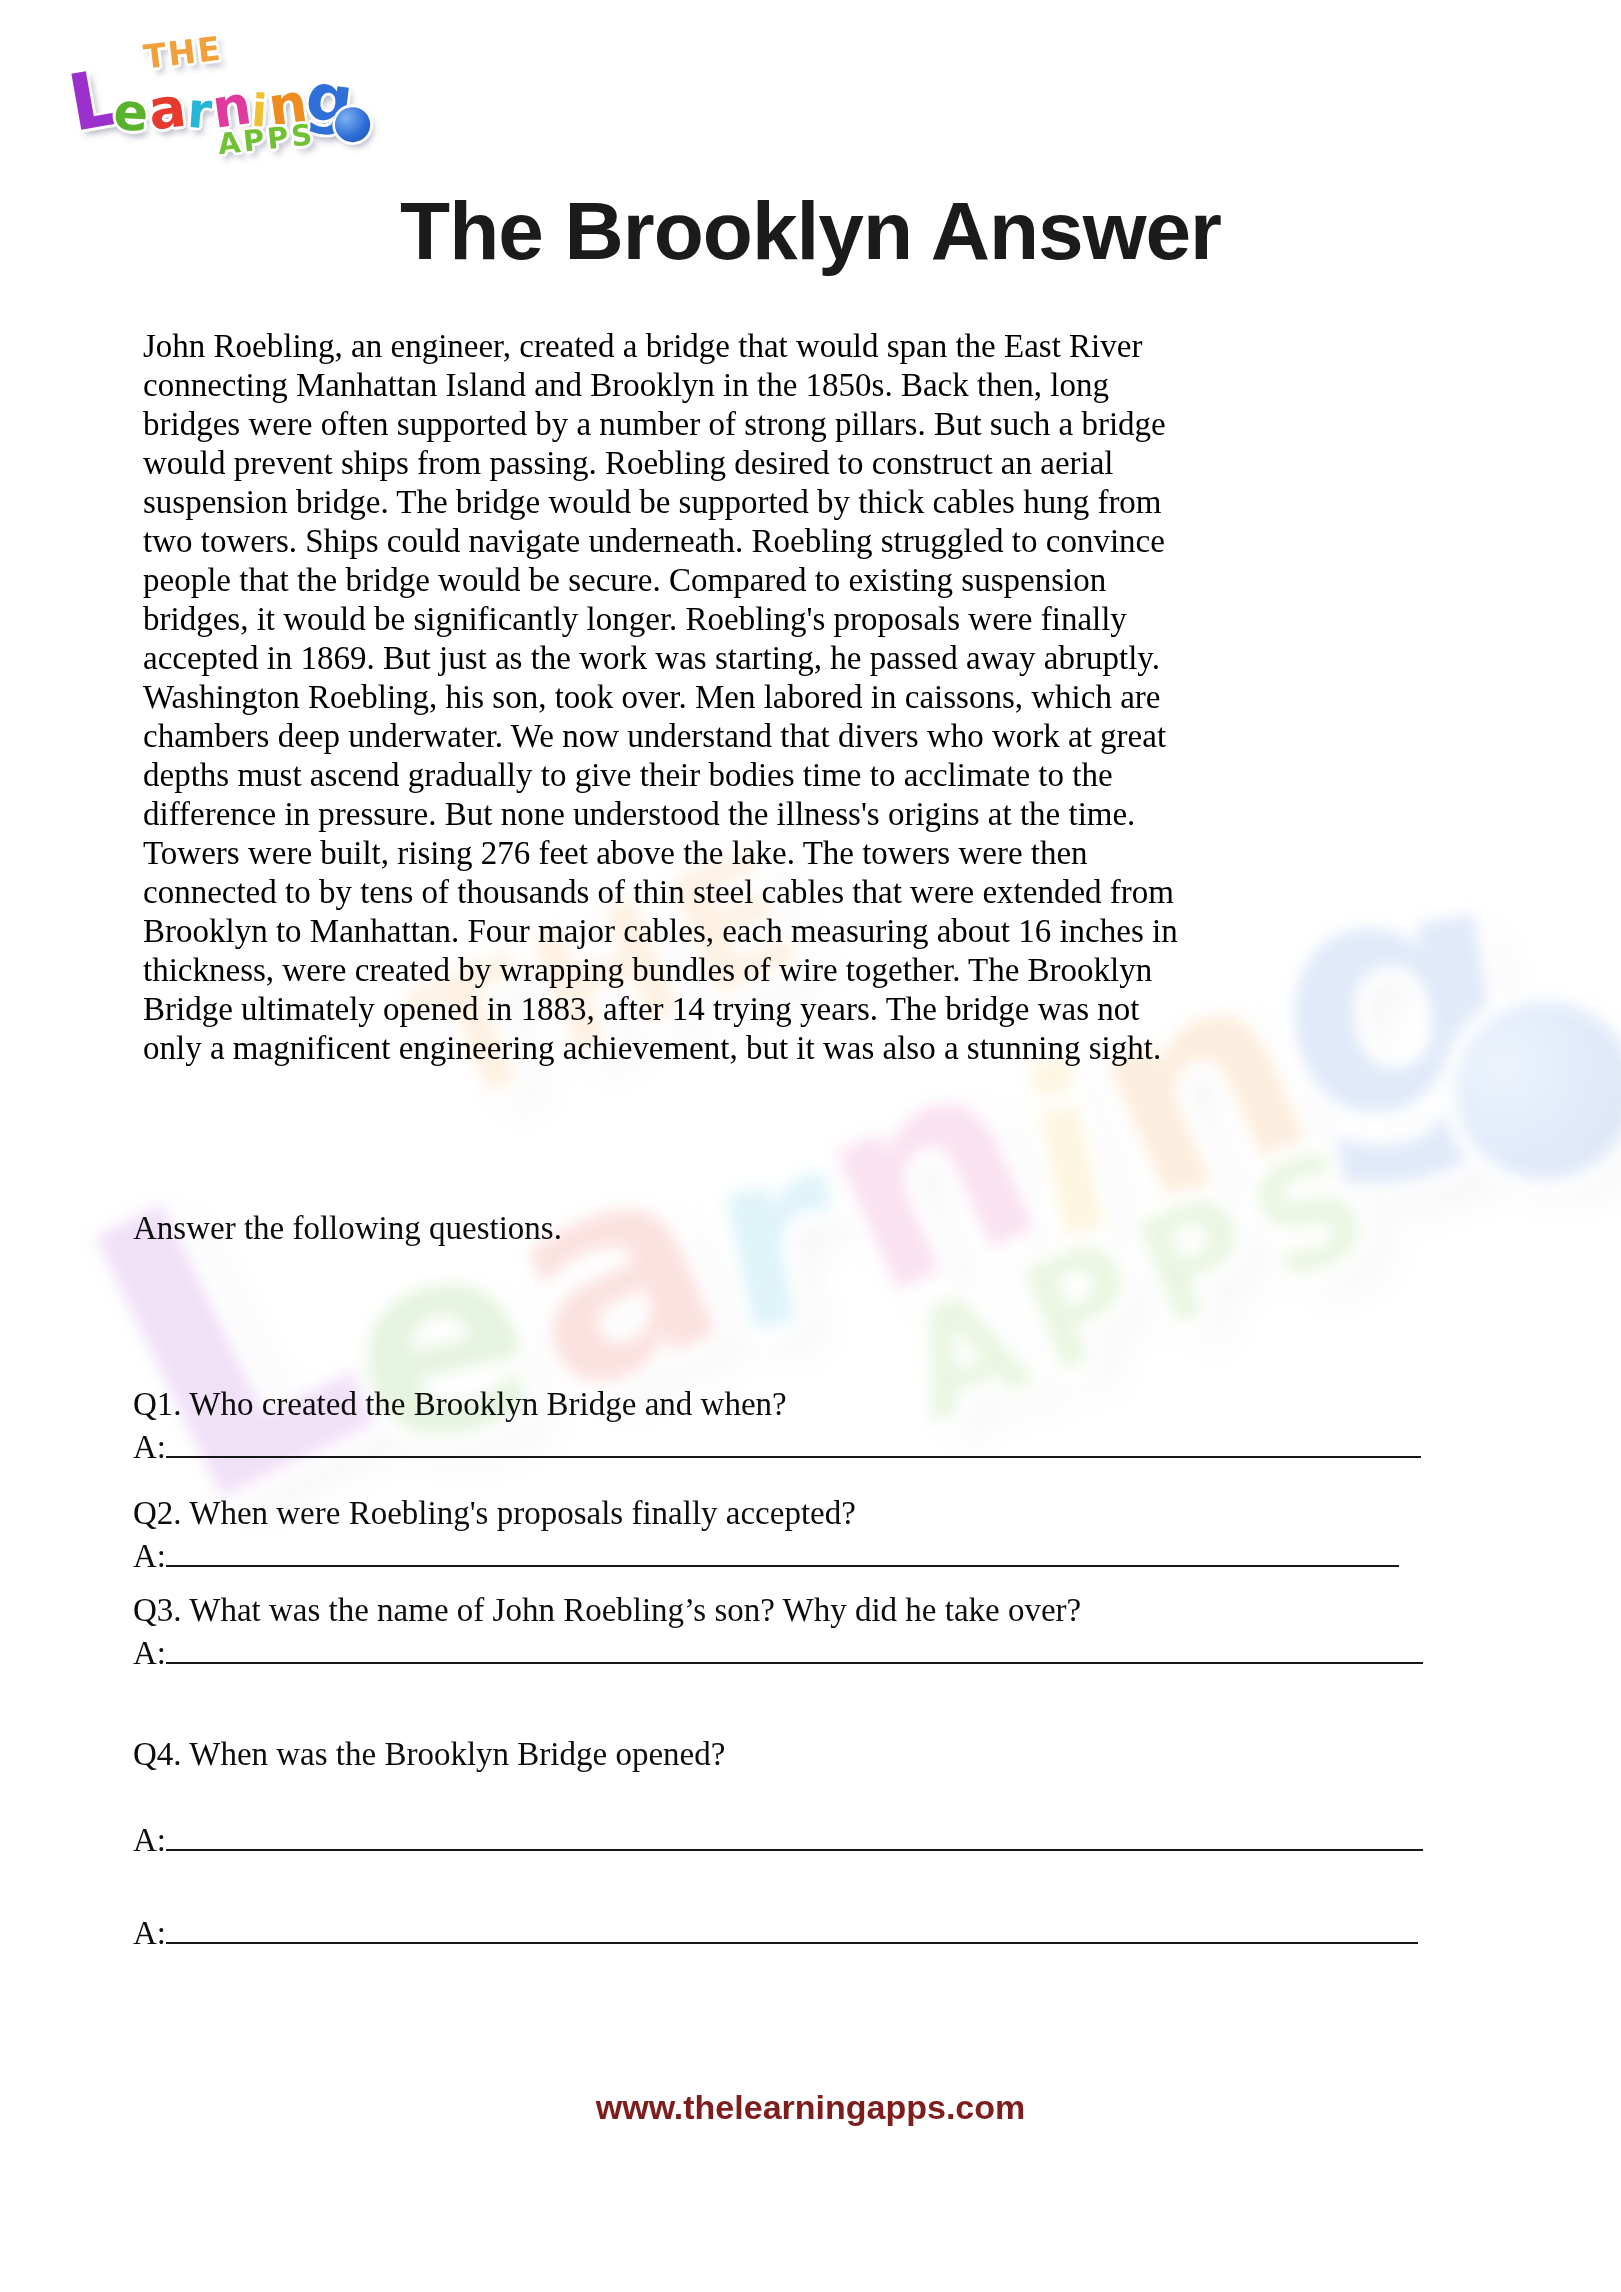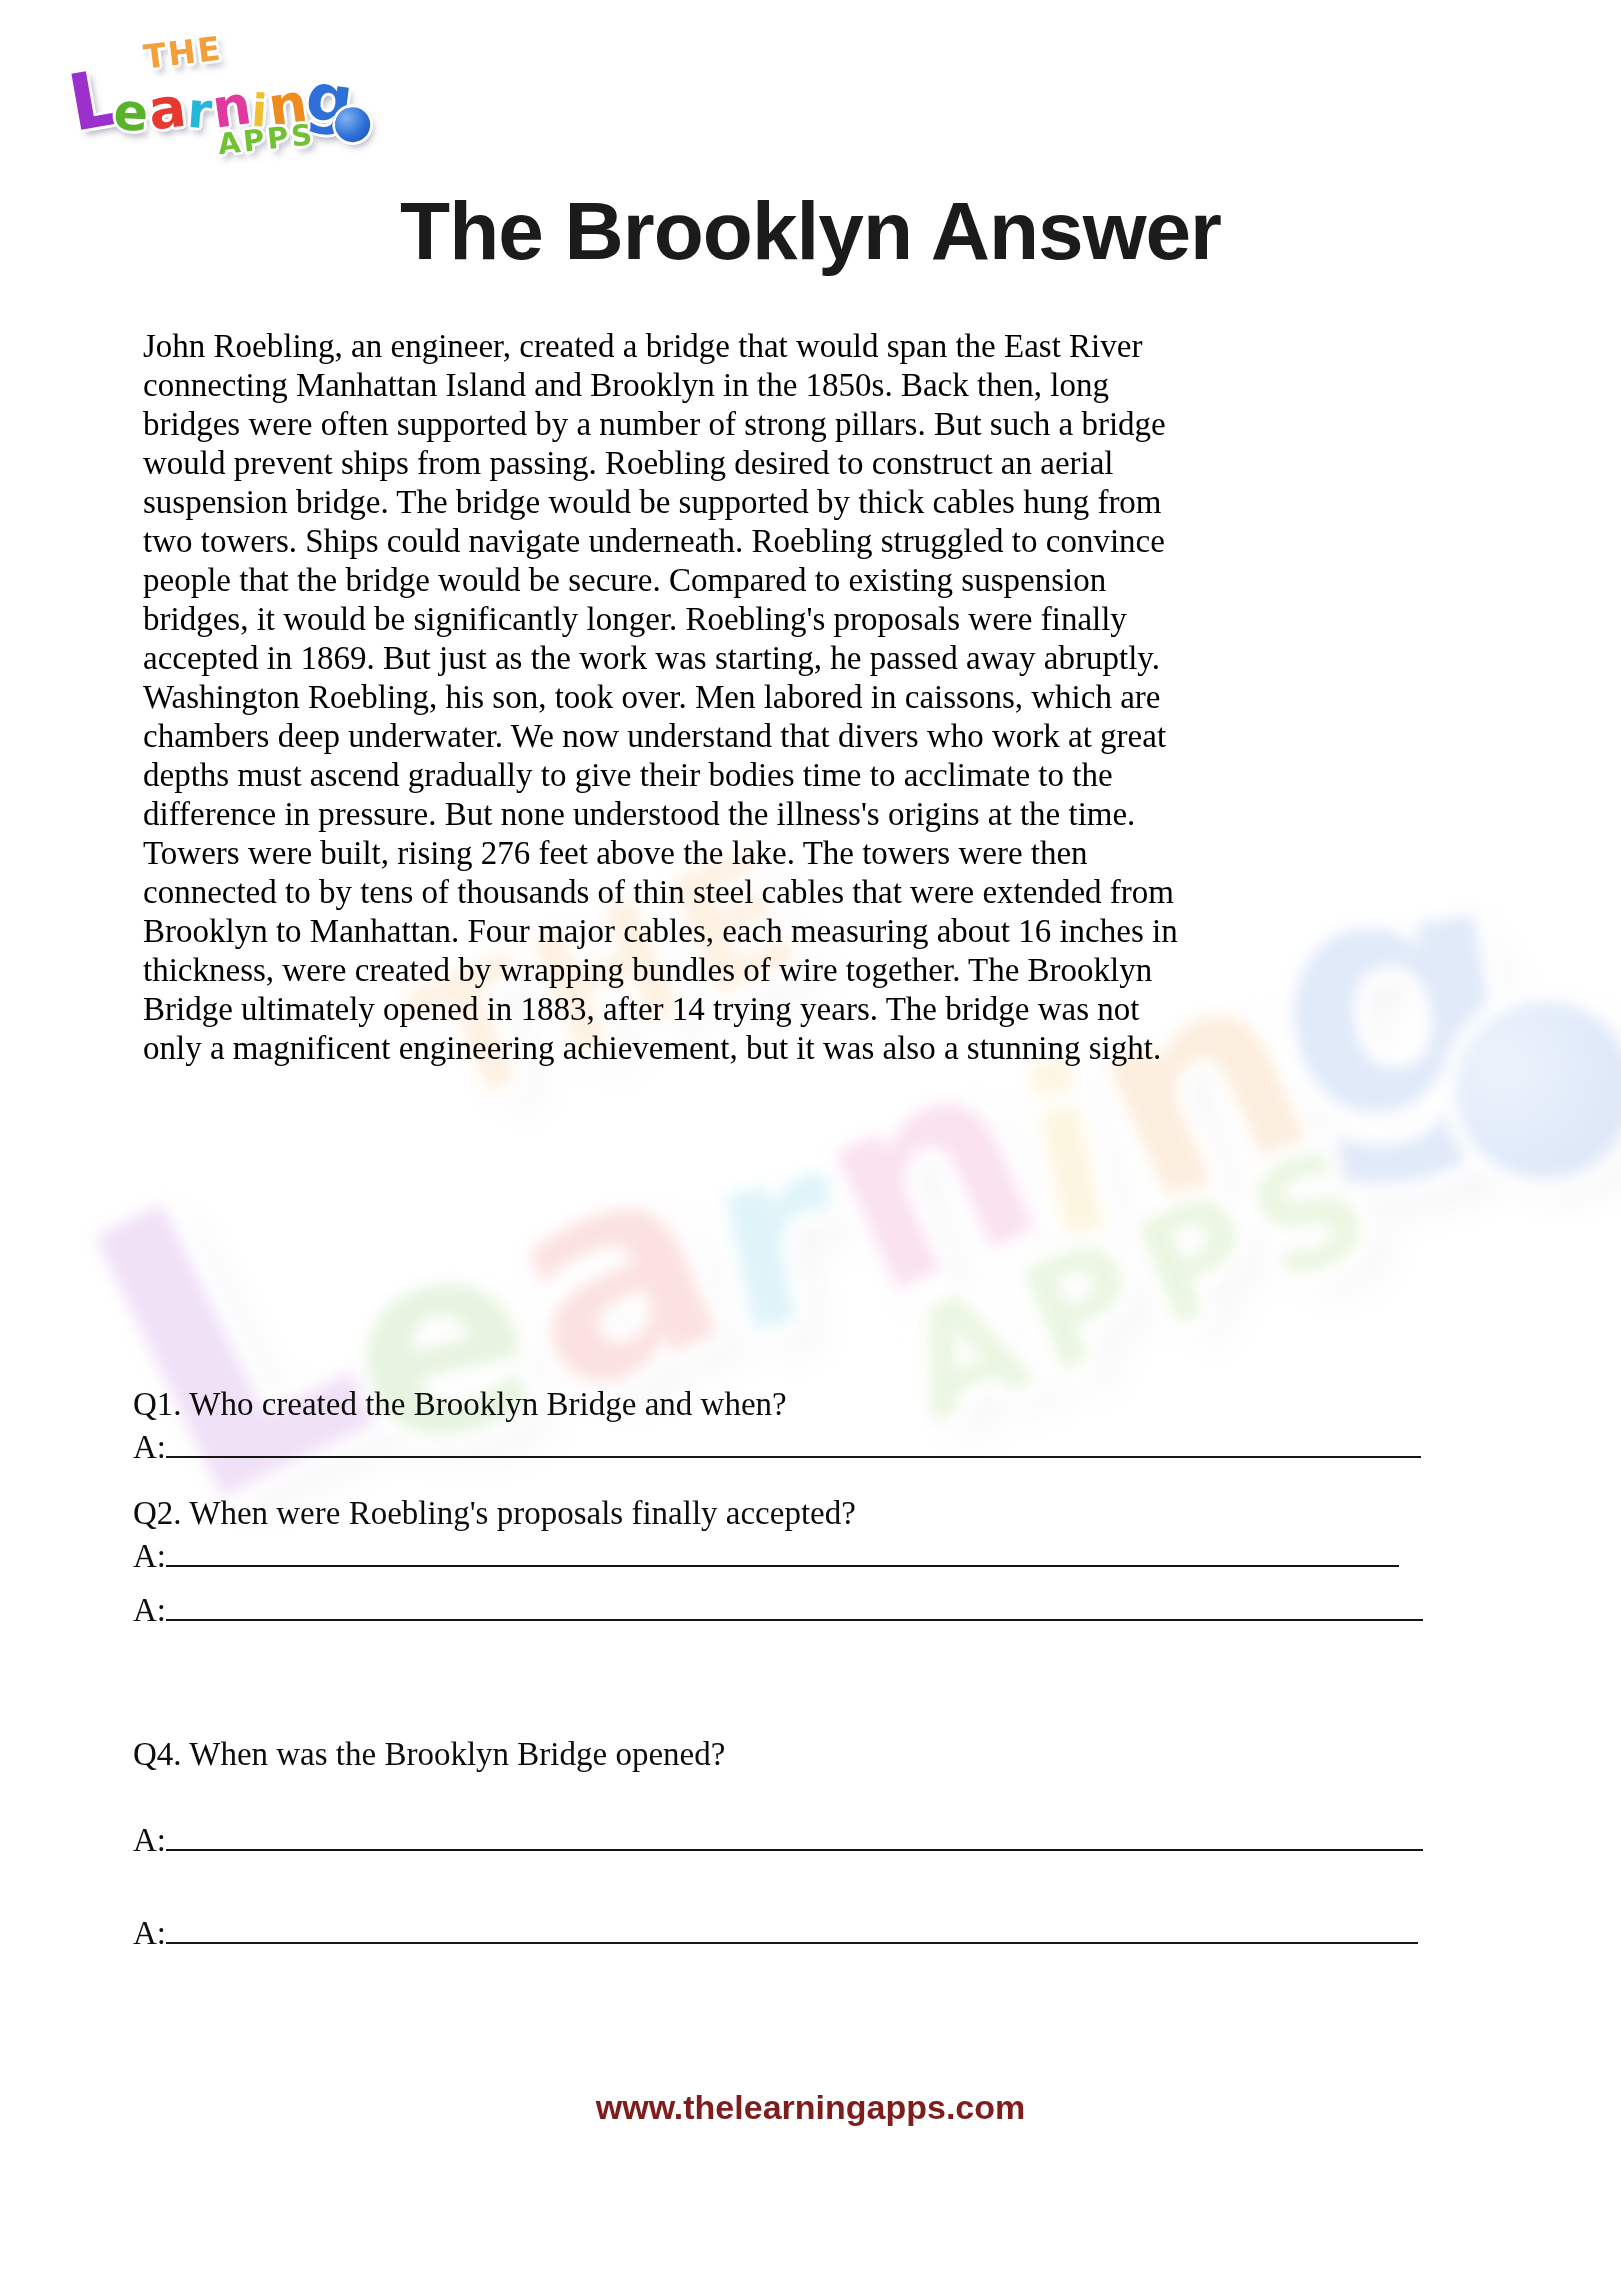--- a/index.html
+++ b/index.html
@@ -149,32 +149,34 @@
 chambers deep underwater. We now understand that divers who work at great
 depths must ascend gradually to give their bodies time to acclimate to the
 difference in pressure. But none understood the illness's origins at the time.
 Towers were built, rising 276 feet above the lake. The towers were then
 connected to by tens of thousands of thin steel cables that were extended from
 Brooklyn to Manhattan. Four major cables, each measuring about 16 inches in
 thickness, were created by wrapping bundles of wire together. The Brooklyn
 Bridge ultimately opened in 1883, after 14 trying years. The bridge was not
 only a magnificent engineering achievement, but it was also a stunning sight.</div>
 
+  <div class="instruction">Answer the following questions.</div>
 
   <div class="question q1">
     <div class="q-text">Q1. Who created the Brooklyn Bridge and when?</div>
     <div class="answer-row"><span>A:</span><span class="a-line"></span></div>
   </div>
 
   <div class="question q2">
     <div class="q-text">Q2. When were Roebling's proposals finally accepted?</div>
     <div class="answer-row"><span>A:</span><span class="a-line"></span></div>
   </div>
 
   <div class="question q3">
+    <div class="q-text">Q3. What was the name of John Roebling’s son? Why did he take over?</div>
     <div class="answer-row"><span>A:</span><span class="a-line"></span></div>
   </div>
 
   <div class="question q4">
     <div class="q-text">Q4. When was the Brooklyn Bridge opened?</div>
     <div class="answer-row"><span>A:</span><span class="a-line"></span></div>
   </div>
 
   <div class="question q5">
     <div class="answer-row"><span>A:</span><span class="a-line"></span></div>

